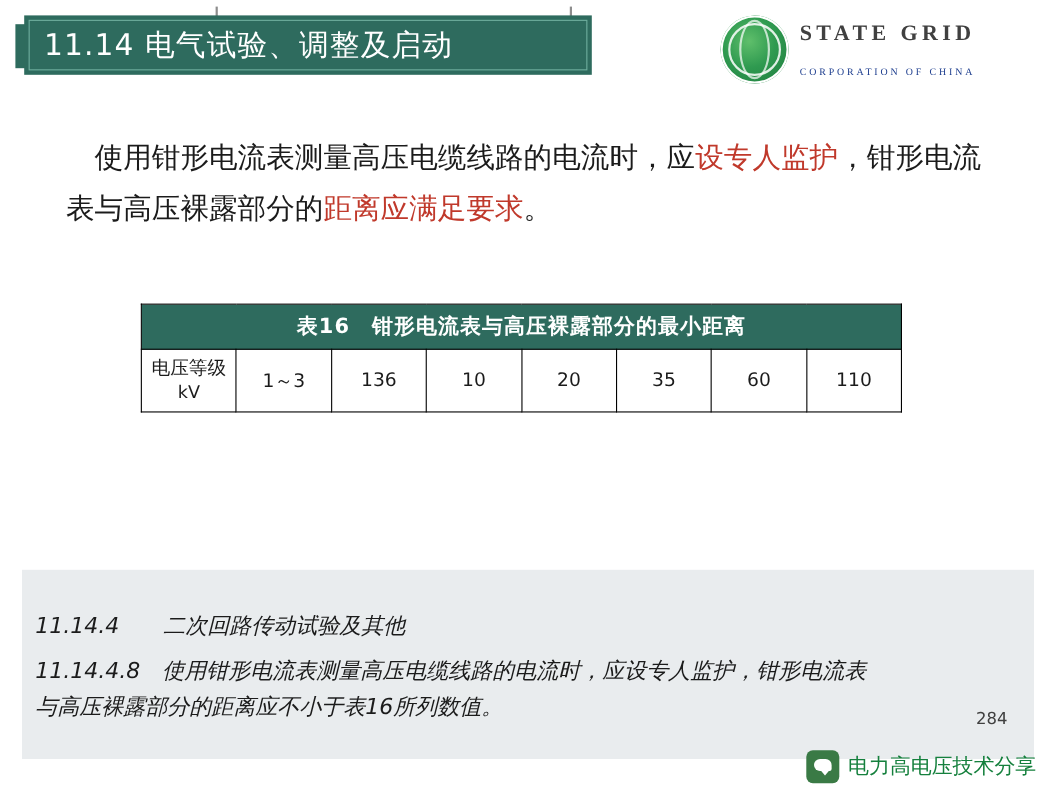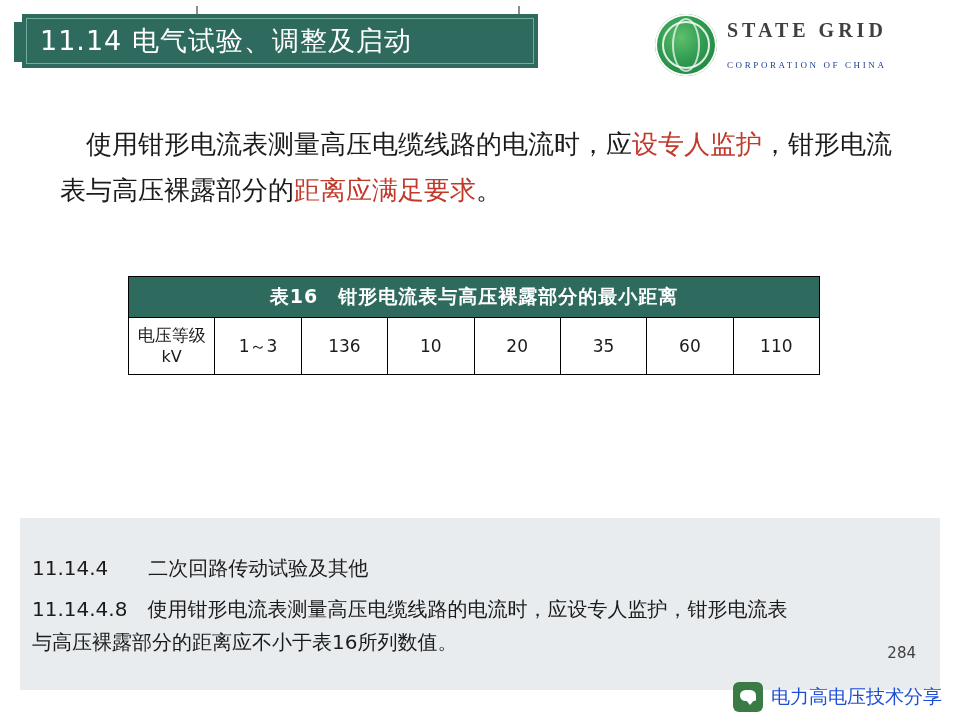--- a/index.html
+++ b/index.html
@@ -185,20 +185,21 @@
     background: #e9ecee;
   }
   .note p {
     margin: 0;
     font-size: 20px;
     line-height: 1.65;
     color: #1b1b1b;
   }
   .note-inner {
     padding: 34px 16px 0 12px;
+    font-style: italic;
   }
   .note-line2 { margin-top: 8px !important; }
 
   
   .wm {
     position: absolute;
     right: 18px; bottom: 8px;
     display: flex;
     align-items: center;
     gap: 8px;
@@ -220,21 +221,21 @@
   .wm-icon::after {
     content: "";
     position: absolute;
     left: 12px; top: 17px;
     width: 0; height: 0;
     border-left: 5px solid transparent;
     border-right: 5px solid transparent;
     border-top: 6px solid #ffffff;
   }
   .wm-text {
-    color: #1d4ed8;
+    color: #15803d;
     font-size: 19px;
     white-space: nowrap;
   }
   .page-num {
     position: absolute;
     right: 44px; bottom: 58px;
     font-size: 15px;
     color: #404040;
   }
 </style>

